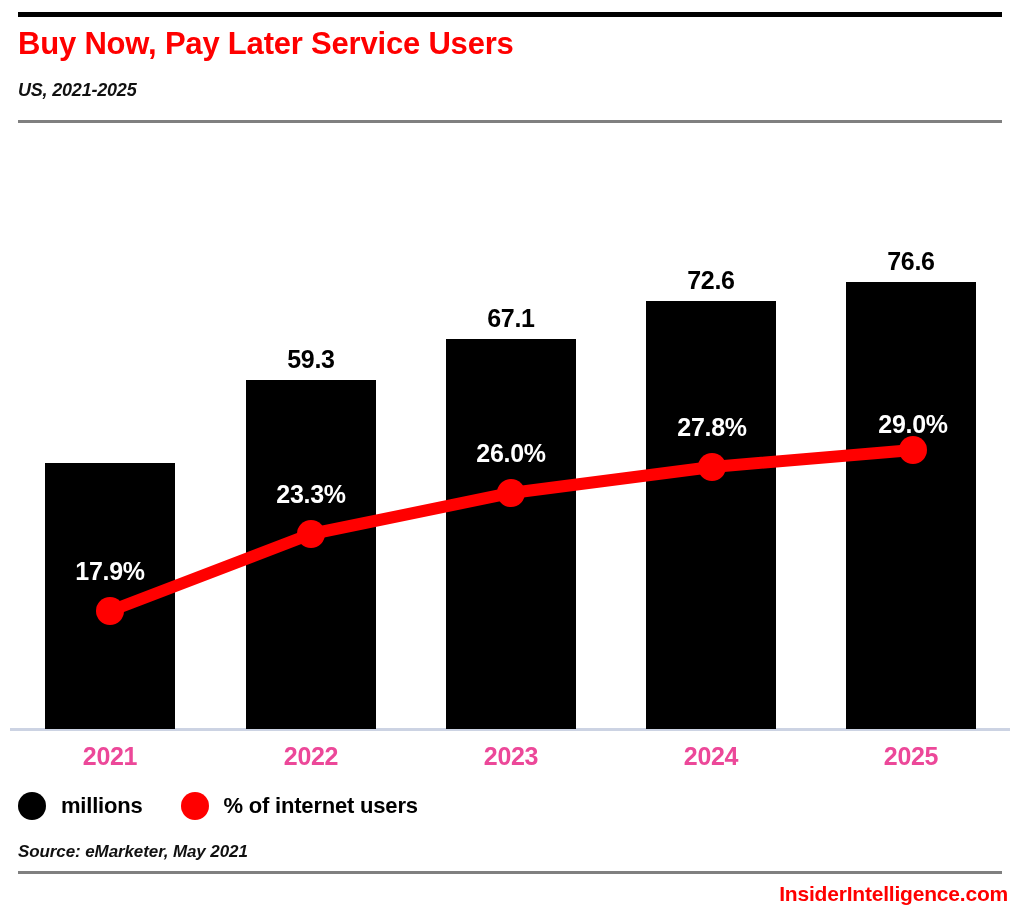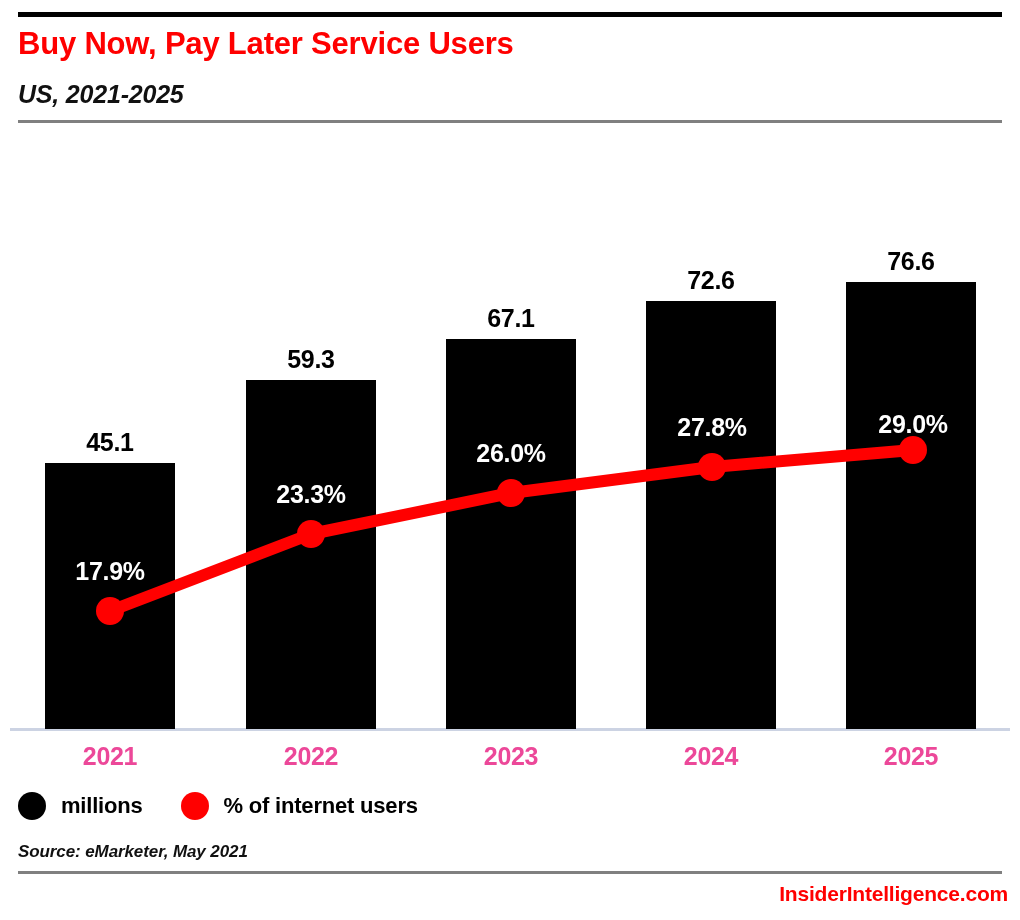--- a/index.html
+++ b/index.html
@@ -36,21 +36,21 @@
     font-size: 31px;
     font-weight: bold;
     color: #FF0000;
     letter-spacing: -0.2px;
     white-space: nowrap;
   }
   .chart-subtitle {
     position: absolute;
     left: 18px;
     top: 80px;
-    font-size: 25px;
+    font-size: 18px;
     font-style: italic;
     font-weight: bold;
     color: #111111;
     letter-spacing: -0.2px;
     white-space: nowrap;
   }
   .rule-subtitle {
     position: absolute;
     left: 18px;
     top: 120px;
@@ -185,21 +185,20 @@
 
   <div class="plot">
     <div class="axis-baseline"></div>
 
     <div class="bar" id="bar0" style="left: 45px; top: 463px; width: 130px; height: 266px; background: rgb(0, 0, 0);"></div>
     <div class="bar" id="bar1" style="left: 246px; top: 380px; width: 130px; height: 349px; background: rgb(0, 0, 0);"></div>
     <div class="bar" id="bar2" style="left: 446px; top: 339px; width: 130px; height: 390px; background: rgb(0, 0, 0);"></div>
     <div class="bar" id="bar3" style="left: 646px; top: 301px; width: 130px; height: 428px; background: rgb(0, 0, 0);"></div>
     <div class="bar" id="bar4" style="left: 846px; top: 282px; width: 130px; height: 447px; background: rgb(0, 0, 0);"></div>
 
-    <div class="bar-label" id="bval0" style="left: 45px; width: 130px; top: 428px;">45.1</div>
     <div class="bar-label" id="bval1" style="left: 246px; width: 130px; top: 345px;">59.3</div>
     <div class="bar-label" id="bval2" style="left: 446px; width: 130px; top: 304px;">67.1</div>
     <div class="bar-label" id="bval3" style="left: 646px; width: 130px; top: 266px;">72.6</div>
     <div class="bar-label" id="bval4" style="left: 846px; width: 130px; top: 247px;">76.6</div>
 
     <svg class="line-svg" viewBox="0 0 1020 920" preserveAspectRatio="none">
       <polyline id="pct-line" fill="none" stroke="#FF0000" stroke-width="12" stroke-linecap="round" stroke-linejoin="round" points="110,611 311,534 511,493 712,467 913,450"></polyline>
       <g id="pct-markers">
           <circle cx="110" cy="611" r="14" fill="#FF0000"></circle>
           <circle cx="311" cy="534" r="14" fill="#FF0000"></circle>

